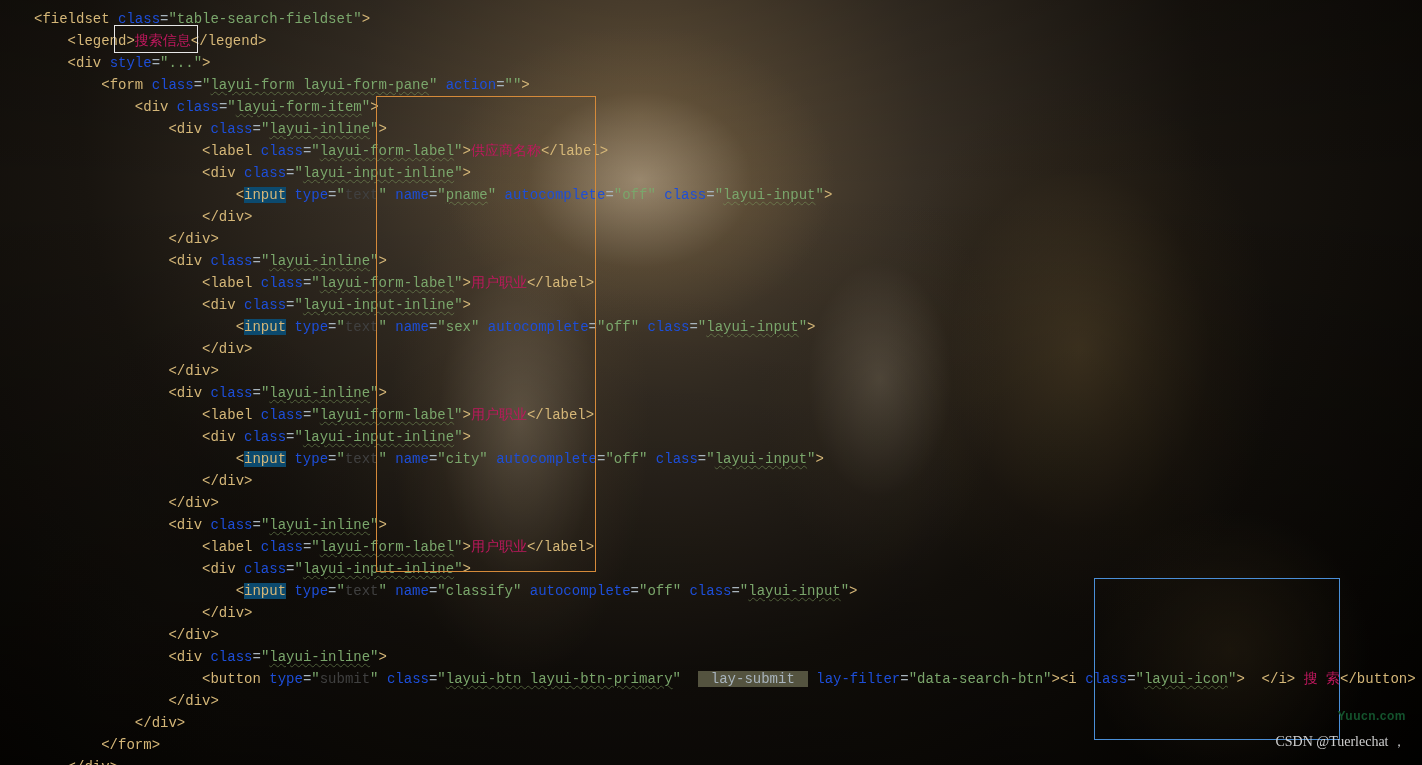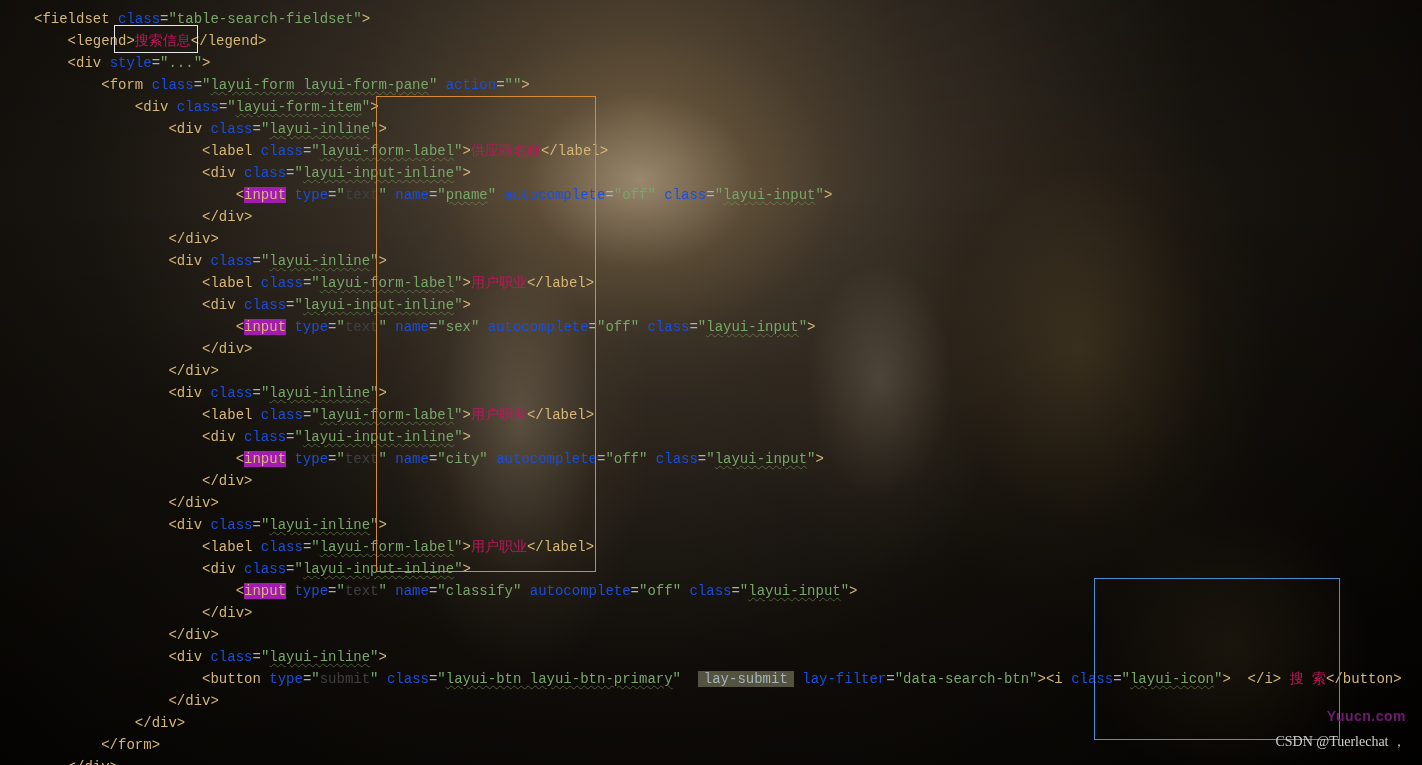--- a/index.html
+++ b/index.html
@@ -32,37 +32,37 @@
     color:#a8b4bd;
   }
   
   .tag{color:#d5b778}        
   .attr{color:#1d4ed8}       
   .str{color:#7aa66b}        
   .txt{color:#be185d}        
   .pun{color:#d5b778}        
   .eq{color:#a8b4bd}
   .kw{color:#404040}         
-  .hl{background:#a21caf}    
-  .hl2{background:#54533f;padding:0 6px}
+  .hl{background:#0c4a6e}    
+  .hl2{background:#54533f;padding:0 13px}
   
   .wav{text-decoration:underline wavy rgba(120,150,90,0.55);text-decoration-thickness:1px;text-underline-offset:2px}
   
   .caretbox{
     position:absolute;left:114px;top:25px;width:82px;height:26px;border:1px solid #e8e8e8;pointer-events:none
   }
   
   .box-orange{
     position:absolute;left:376px;top:96px;width:218px;height:474px;border:1px solid #d58a3a;pointer-events:none
   }
   
   .box-blue{
     position:absolute;left:1094px;top:578px;width:244px;height:160px;border:1px solid #4a8fd8;pointer-events:none
   }
-  .watermark1{position:absolute;right:16px;bottom:38px;color:#701a75;font-family:Arial,sans-serif;font-size:14px;font-weight:600;letter-spacing:.5px}
+  .watermark1{position:absolute;right:16px;bottom:38px;color:#14532d;font-family:Arial,sans-serif;font-size:12px;font-weight:600;letter-spacing:.5px}
   .watermark2{position:absolute;right:16px;bottom:12px;color:#cfcfcf;font-family:Liberation Serif, serif;font-size:14px}
 </style>
 </head>
 <body>
 
 <div class="bg"></div>
 
 <div class="editor"><span class="pun">&lt;</span><span class="tag">fieldset</span> <span class="attr">class</span><span class="eq">=</span><span class="str">"<span>table-search-fieldset</span>"</span><span class="pun">&gt;</span>
     <span class="pun">&lt;</span><span class="tag">legend</span><span class="pun">&gt;</span><span class="txt">搜索信息</span><span class="pun">&lt;/</span><span class="tag">legend</span><span class="pun">&gt;</span>
     <span class="pun">&lt;</span><span class="tag">div</span> <span class="attr">style</span><span class="eq">=</span><span class="str">"<span>...</span>"</span><span class="pun">&gt;</span>

